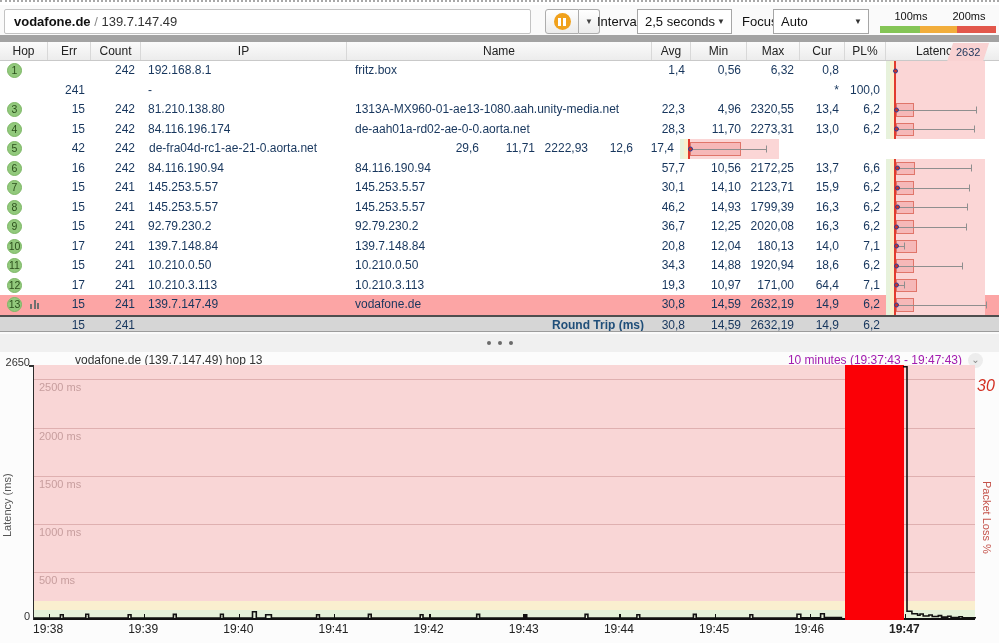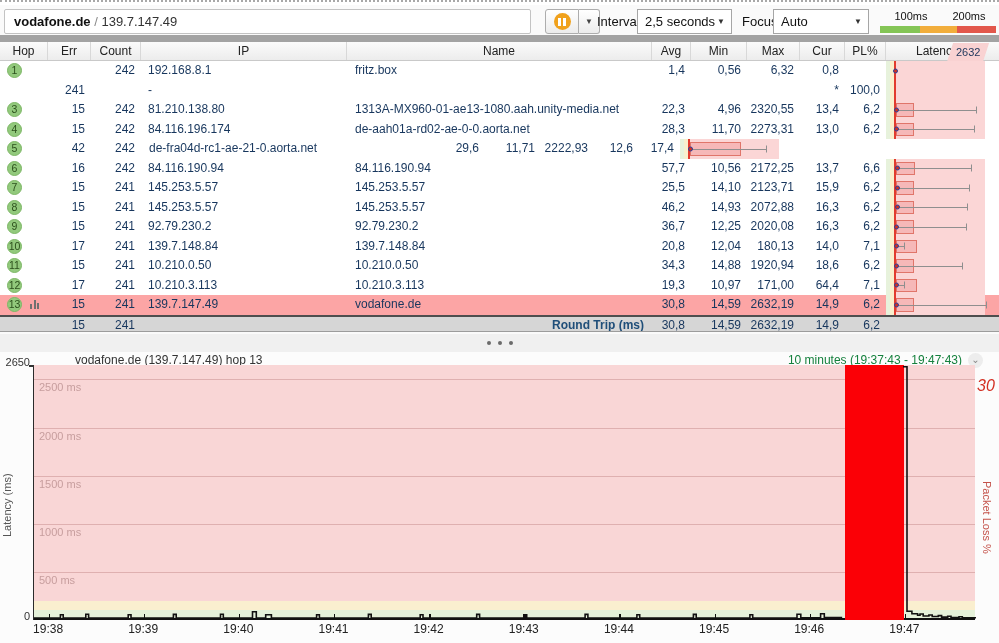--- a/index.html
+++ b/index.html
@@ -86,21 +86,21 @@
   .rt-label { text-align:right; padding-right:8px; font-weight:bold; color:#1f4e79; }
 
   
   .splitter { position:absolute; left:0; top:334px; width:999px; height:18px; background:#f0f0f0;
               display:flex; align-items:center; justify-content:center; }
   .splitter i { width:4px; height:4px; border-radius:50%; background:#6b6b6b; margin:0 3.5px; display:block; }
 
   
   .chart { position:absolute; left:0; top:352px; width:999px; height:291px; background:#fcfcfc; }
   .chart-title { position:absolute; left:75px; top:1px; font-size:12px; color:#333; }
-  .chart-range { position:absolute; right:37px; top:1px; font-size:12px; color:#15803d; }
+  .chart-range { position:absolute; right:37px; top:1px; font-size:12px; color:#a21caf; }
   .chart-chevron { position:absolute; right:16px; top:1px; width:15px; height:15px; border-radius:50%;
                    background:#ededed; color:#8a8a8a; font-size:10px; text-align:center; line-height:13px; }
   .ylmax { position:absolute; left:0; top:4px; width:30px; text-align:right; font-size:11px; color:#333; }
   .ylmin { position:absolute; left:8px; top:258px; width:22px; text-align:right; font-size:11px; color:#333; }
   .ylab-left { position:absolute; left:1px; top:88px; height:130px; writing-mode:vertical-rl;
                transform:rotate(180deg); font-size:11px; color:#555; text-align:center; }
   .yrmax { position:absolute; left:977px; top:25px; font-size:16px; color:#d32f22;font-style:italic; }
   .ylab-right { position:absolute; left:981px; top:100px; height:130px; writing-mode:vertical-rl;
                 font-size:11px; color:#c4524a; text-align:center; }
   .plot { position:absolute; left:33px; top:13px; width:942px; height:255px; background:#f9d6d6;
@@ -315,21 +315,21 @@
   </div>
         <div class="trow">
     <div class="cell w-hop c-hopwrap">
       <span class="circ c-hop">7</span>
 
     </div>
     <div class="cell w-err num c-err">15</div>
     <div class="cell w-count num c-count">241</div>
     <div class="cell w-ip c-ip">145.253.5.57</div>
     <div class="cell w-name c-name">145.253.5.57</div>
-    <div class="cell w-avg num c-avg">25,5</div>
+    <div class="cell w-avg num c-avg">30,1</div>
     <div class="cell w-min num c-min">14,10</div>
     <div class="cell w-max num c-max">2123,71</div>
     <div class="cell w-cur num c-cur">15,9</div>
     <div class="cell w-pl num c-pl">6,2</div>
     <div class="cell w-lat c-lat">
       <span class="strip-g"></span>
       <span class="strip-y"></span>
       <span class="strip-r"></span>
       <span class="lat-pink"></span>
       <span class="lat-box" style="width: 18.1867px;"></span>
@@ -342,21 +342,21 @@
     <div class="cell w-hop c-hopwrap">
       <span class="circ c-hop">8</span>
 
     </div>
     <div class="cell w-err num c-err">15</div>
     <div class="cell w-count num c-count">241</div>
     <div class="cell w-ip c-ip">145.253.5.57</div>
     <div class="cell w-name c-name">145.253.5.57</div>
     <div class="cell w-avg num c-avg">46,2</div>
     <div class="cell w-min num c-min">14,93</div>
-    <div class="cell w-max num c-max">2072,88</div>
+    <div class="cell w-max num c-max">1799,39</div>
     <div class="cell w-cur num c-cur">16,3</div>
     <div class="cell w-pl num c-pl">6,2</div>
     <div class="cell w-lat c-lat">
       <span class="strip-g"></span>
       <span class="strip-y"></span>
       <span class="strip-r"></span>
       <span class="lat-pink"></span>
       <span class="lat-box" style="width: 18.1867px;"></span>
       <span class="lat-whisk" style="width: 69.306px;"></span>
       <span class="lat-tick" style="left: 81.306px;"></span>
@@ -555,16 +555,16 @@
       </div>
   <div class="xlab" style="left: 26.072px;">19:38</div>
       <div class="xlab" style="left: 121.214px;">19:39</div>
       <div class="xlab" style="left: 216.356px;">19:40</div>
       <div class="xlab" style="left: 311.498px;">19:41</div>
       <div class="xlab" style="left: 406.64px;">19:42</div>
       <div class="xlab" style="left: 501.782px;">19:43</div>
       <div class="xlab" style="left: 596.924px;">19:44</div>
       <div class="xlab" style="left: 692.066px;">19:45</div>
       <div class="xlab" style="left: 787.208px;">19:46</div>
-      <div class="xlab" style="left: 882.35px;">19:47</div>
+      <div class="xlab" style="left: 882.35px; font-weight: bold;">19:47</div>
     </div>
 
 </div>
 
 </body></html>

